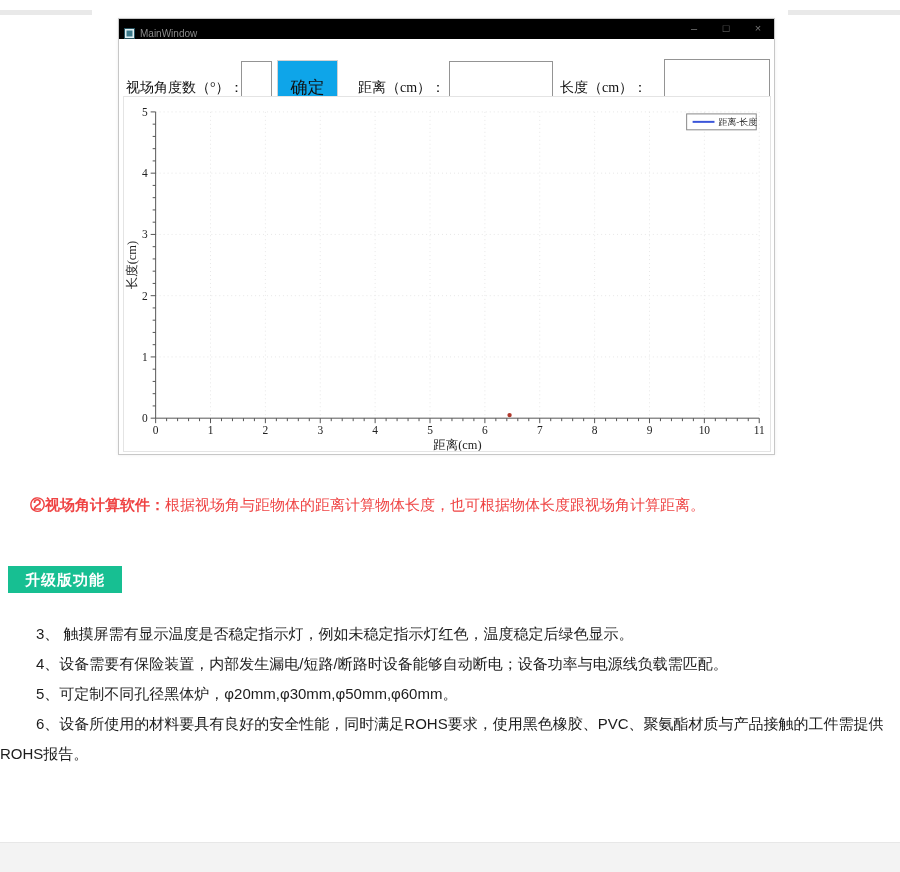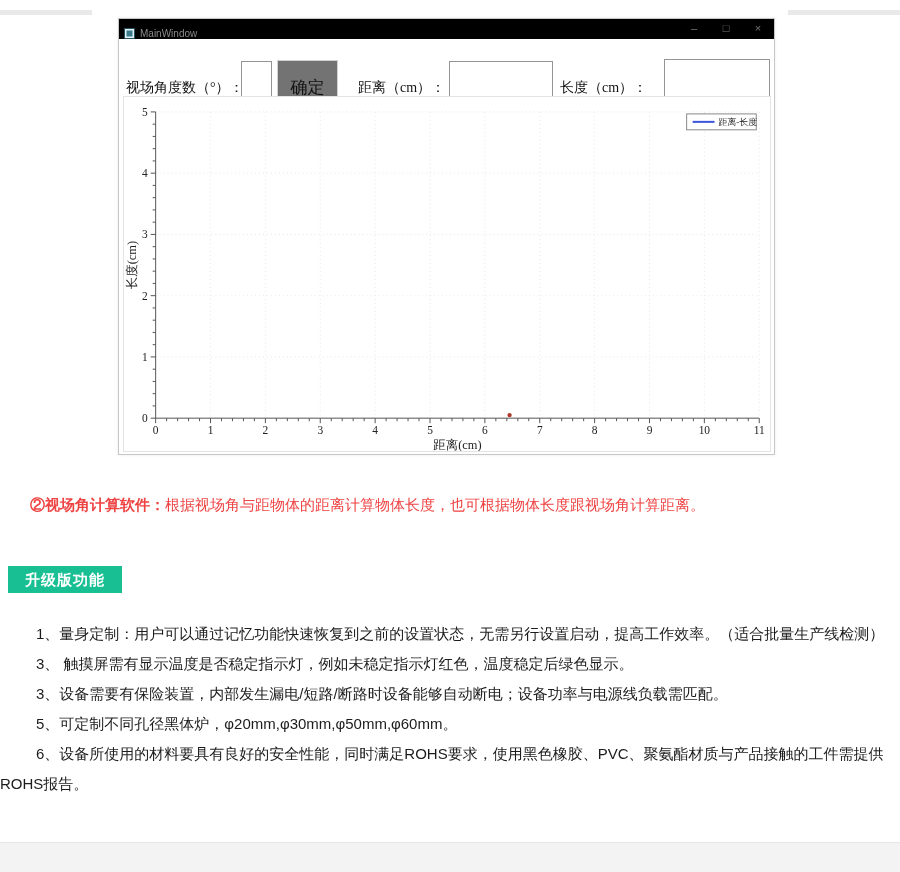--- a/index.html
+++ b/index.html
@@ -29,21 +29,21 @@
   .tb-label { position:absolute; top:40px; font-size:14px; color:#111; white-space:nowrap; }
   .lbl-fov { left:7px; }
   .lbl-distance { left:239px;text-align:center; }
   .lbl-length { left:441px;text-align:center; }
   .tb-input { position:absolute; border:1px solid #949494; background:#fff; font-size:15px; padding:2px 4px; font-family:"Liberation Serif", serif; }
   .in-fov { left:122px; top:22px; width:31px; height:49px; }
   .in-distance { left:330px; top:22px; width:104px; height:50px; }
   .in-length { left:545px; top:20px; width:106px; height:53px; }
   .confirm-btn {
     position:absolute; left:158px; top:21px; width:61px; height:54px;
-    background:#737373; border:1px solid #d2d2d2; font-size:17px; color:#111;
+    background:#0ea5e9; border:1px solid #d2d2d2; font-size:17px; color:#111;
     font-family:"Liberation Serif", serif; cursor:default;
   }
 
   
   .figure { position:absolute; left:4px; top:77px; width:648px; height:356px; border:1px solid #e4e4e4; background:#fff; }
   .figure svg { display:block; width:100%; height:100%; }
 
   
   .caption { position:absolute; left:30px; top:494px; width:850px; font-size:15px; line-height:22px; color:#ef4444; }
   .caption b { font-weight:700; }
@@ -210,18 +210,17 @@
         <circle cx="386.9227272727273" cy="319.92" r="2.2" fill="#b03a2e"></circle>
       </svg>
   </div>
 </div>
 
 <p class="caption"><b>②视场角计算软件：</b><span>根据视场角与距物体的距离计算物体长度，也可根据物体长度跟视场角计算距离。</span></p>
 
 <div class="badge">升级版功能</div>
 
 <div class="feature-list">
-  <p>1、量身定制：用户可以通过记忆功能快速恢复到之前的设置状态，无需另行设置启动，提高工作效率。（适合批量生产线检测）</p>
   <p>3、 触摸屏需有显示温度是否稳定指示灯，例如未稳定指示灯红色，温度稳定后绿色显示。</p>
-  <p>3、设备需要有保险装置，内部发生漏电/短路/断路时设备能够自动断电；设备功率与电源线负载需匹配。</p>
+  <p>4、设备需要有保险装置，内部发生漏电/短路/断路时设备能够自动断电；设备功率与电源线负载需匹配。</p>
   <p>5、可定制不同孔径黑体炉，φ20mm,φ30mm,φ50mm,φ60mm。</p>
   <p>6、设备所使用的材料要具有良好的安全性能，同时满足ROHS要求，使用黑色橡胶、PVC、聚氨酯材质与产品接触的工件需提供ROHS报告。</p>
 </div>
 
 </body></html>

